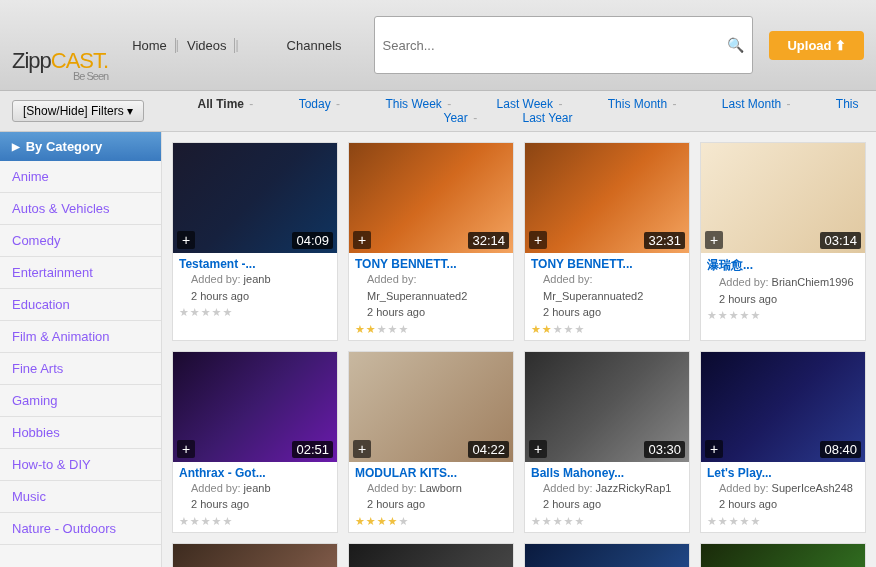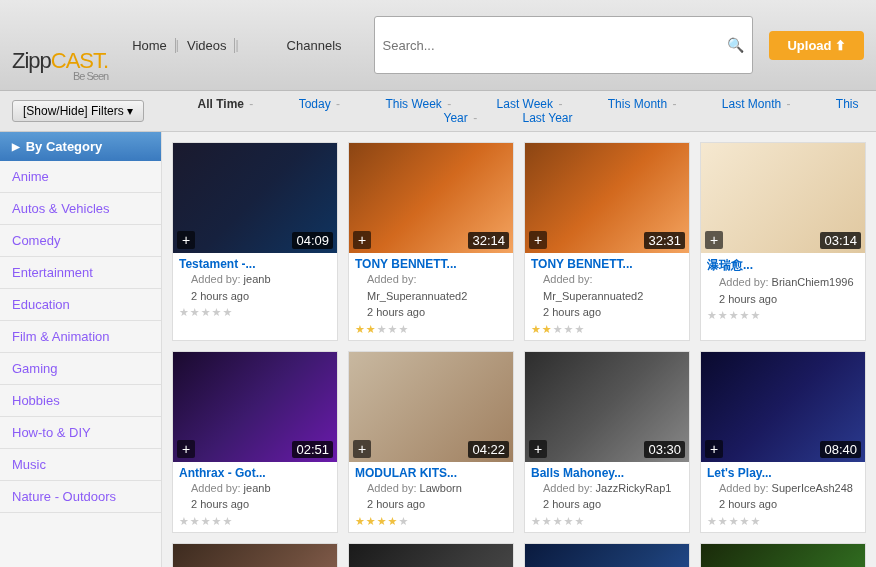--- a/index.html
+++ b/index.html
@@ -109,20 +109,21 @@
     <div class="sidebar-header">
       <span class="sidebar-arrow">▶</span>
       <span>By Category</span>
     </div>
     <div class="sidebar-item">Anime</div>
     <div class="sidebar-item">Autos &amp; Vehicles</div>
     <div class="sidebar-item">Comedy</div>
     <div class="sidebar-item">Entertainment</div>
     <div class="sidebar-item">Education</div>
     <div class="sidebar-item">Film &amp; Animation</div>
+    <div class="sidebar-item">Fine Arts</div>
     <div class="sidebar-item">Gaming</div>
     <div class="sidebar-item">Hobbies</div>
     <div class="sidebar-item">How-to &amp; DIY</div>
     <div class="sidebar-item">Music</div>
     <div class="sidebar-item">Nature - Outdoors</div>
   </div>
 
   <div id="content">
     <div class="video-grid" id="video-grid">
 

